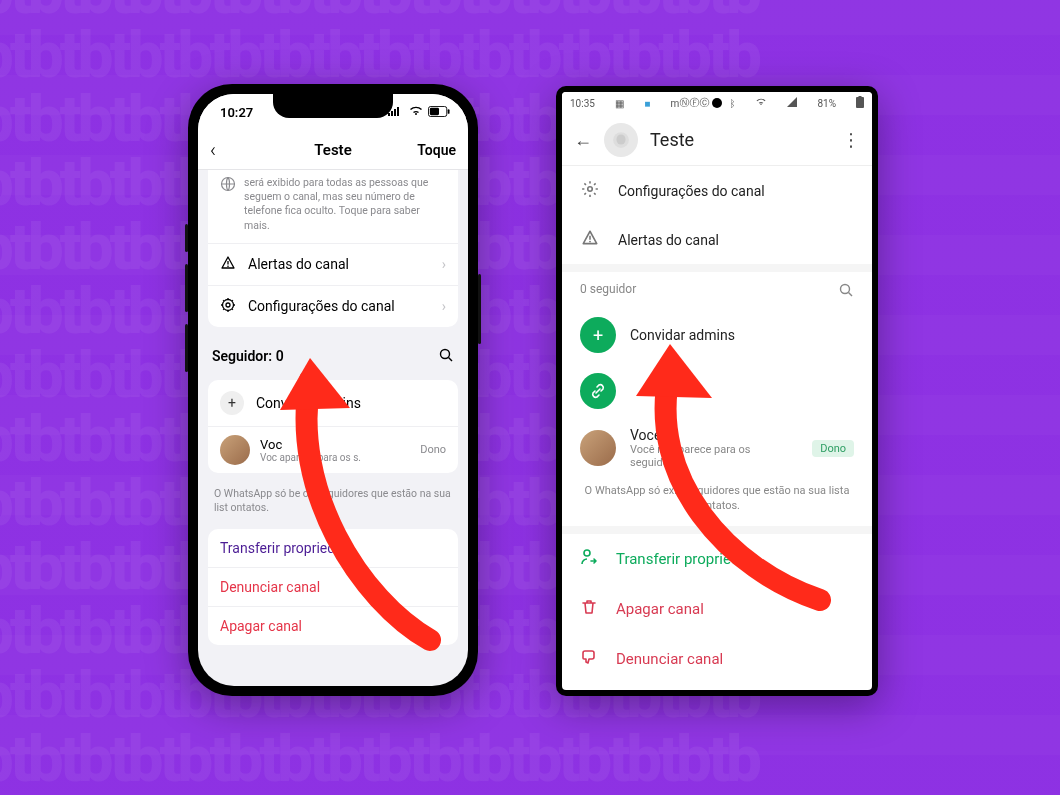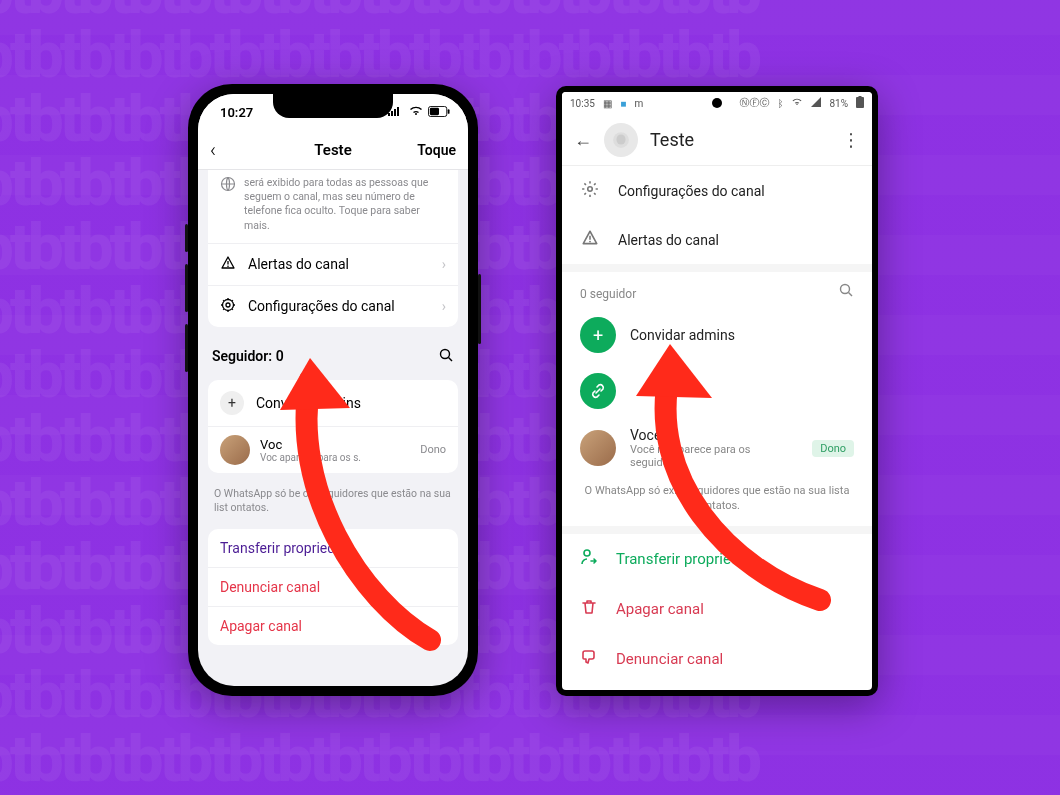--- a/index.html
+++ b/index.html
@@ -182,21 +182,21 @@
   .and-statusbar {
     height:22px;
     display:flex;
     justify-content:space-between;
     align-items:center;
     font-size:10px;
     color:#555;
     padding: 0 8px;
     background:#fff;
   }
-  .and-statusbar .l, .and-statusbar .r { display:flex; gap:8px; align-items:center; }
+  .and-statusbar .l, .and-statusbar .r { display:flex; gap:20px; align-items:center; }
   .and-toolbar {
     height:52px;
     display:flex;
     align-items:center;
     gap:12px;
     padding: 0 12px;
     border-bottom:1px solid #eee;
   }
   .and-toolbar .avatar-c {
     width:34px;height:34px;border-radius:50%;
@@ -207,21 +207,21 @@
   .and-toolbar .title { font-size:18px; color:#222; }
   .and-toolbar .more { margin-left:auto; color:#444; font-size:18px; }
   .and-body { font-size:14px; color:#222; }
   .and-row {
     display:flex; align-items:center; gap:18px;
     padding: 14px 18px;
   }
   .and-row .icn { width:20px; color:#777; flex:none; text-align:center; }
   .and-sep { height:8px; background:#f5f5f5; }
   .and-subhdr {
-    display:flex; justify-content:space-between; align-items:flex-end;
+    display:flex; justify-content:space-between; align-items:flex-start;
     padding: 10px 18px 6px 18px;
     font-size:12px; color:#888;
   }
   .and-green-circle {
     width:36px;height:36px;border-radius:50%;
     background:#0dab5c;
     display:flex;align-items:center;justify-content:center;
     color:#fff;font-size:18px;flex:none;
   }
   .and-row2 {

